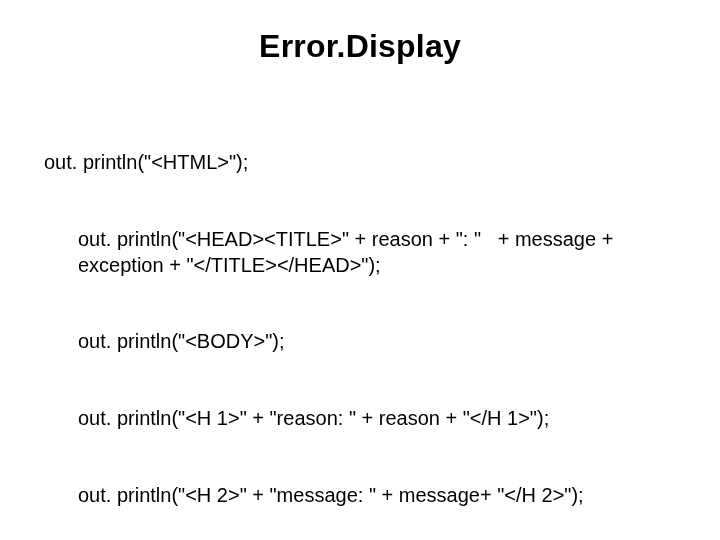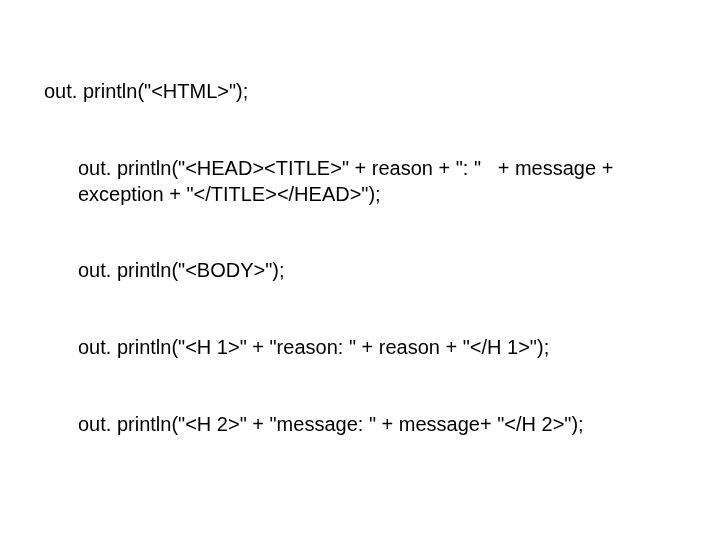--- a/index.html
+++ b/index.html
@@ -34,20 +34,21 @@
   .code .line {
     display: block;
   }
   .indent-0 { padding-left: 0; }
   .indent-1 { padding-left: 34px; }
 </style>
 </head>
 <body>
 
 <div class="slide">
+  <h1 class="title">Error.Display</h1>
 
   <div class="code">
     <span class="line indent-0">out. println("&lt;HTML&gt;");</span>
     <span class="line indent-1">out. println("&lt;HEAD&gt;&lt;TITLE&gt;" + reason + ": "   + message + exception + "&lt;/TITLE&gt;&lt;/HEAD&gt;");</span>
     <span class="line indent-1">out. println("&lt;BODY&gt;");</span>
     <span class="line indent-1">out. println("&lt;H 1&gt;" + "reason: " + reason + "&lt;/H 1&gt;");</span>
     <span class="line indent-1">out. println("&lt;H 2&gt;" + "message: " + message+ "&lt;/H 2&gt;");</span>
     
     
     

